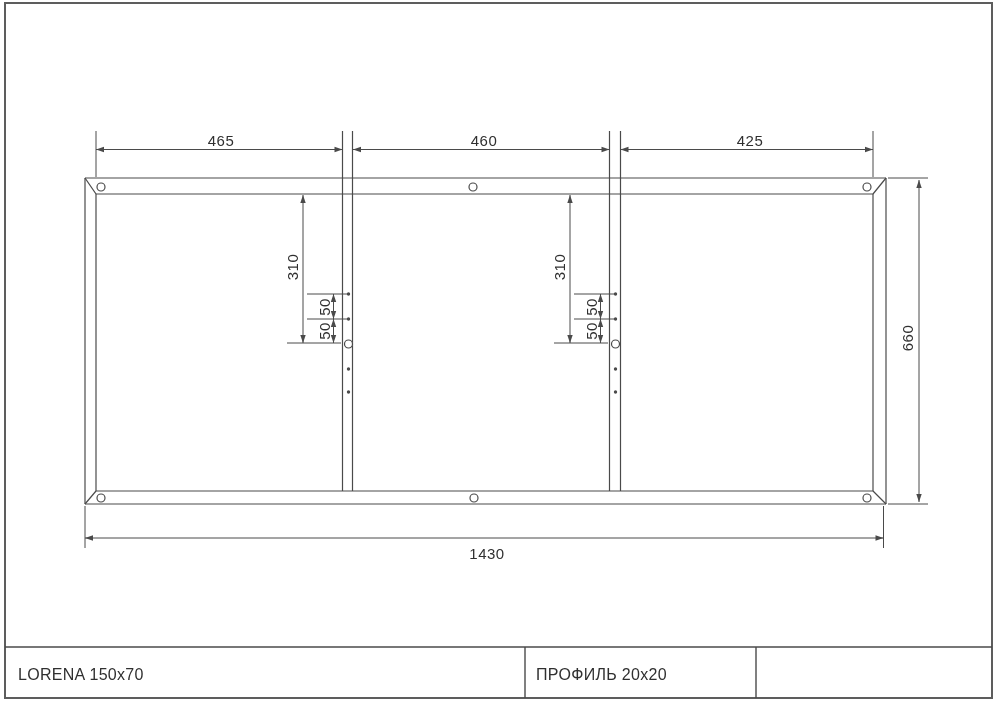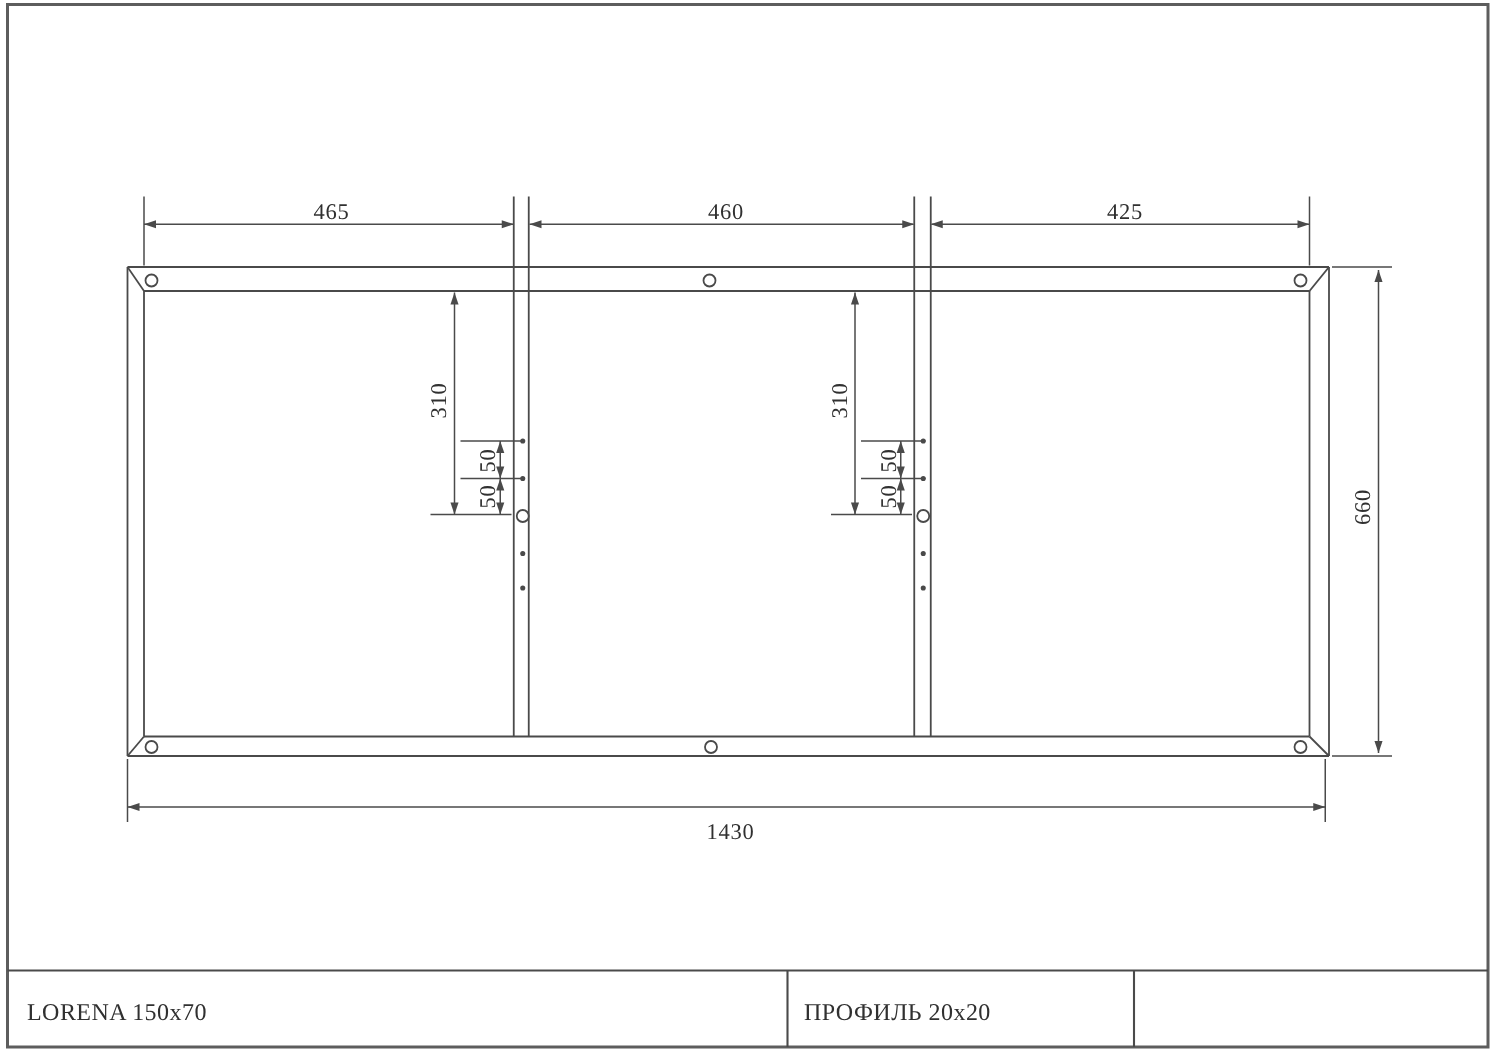--- a/index.html
+++ b/index.html
@@ -1,17 +1,17 @@
 <!DOCTYPE html>
 <html><head>
 <meta charset="utf-8">
 <style>
   html,body{margin:0;padding:0;background:#fff;}
   .sheet{position:relative;width:1000px;height:709px;background:#fff;overflow:hidden;
-         font-family:Liberation Serif, serif;}
+         font-family:Liberation Sans, sans-serif;}
   svg{position:absolute;left:0;top:0;}
   svg text{fill:#303030;}
   .dim-text{font-size:15px;letter-spacing:.5px;}
   .tb-text{font-size:16px;letter-spacing:.3px;}
   .ln{stroke:#4a4a4a;stroke-width:1.2;fill:none;}
   .thin{stroke:#4a4a4a;stroke-width:1;fill:none;}
   .arrow{fill:#4a4a4a;stroke:none;}
   .hole{stroke:#4a4a4a;stroke-width:1.2;fill:#fff;}
   .dot{fill:#4a4a4a;stroke:none;}
   .border{stroke:#5d5d5d;stroke-width:2;fill:none;}

